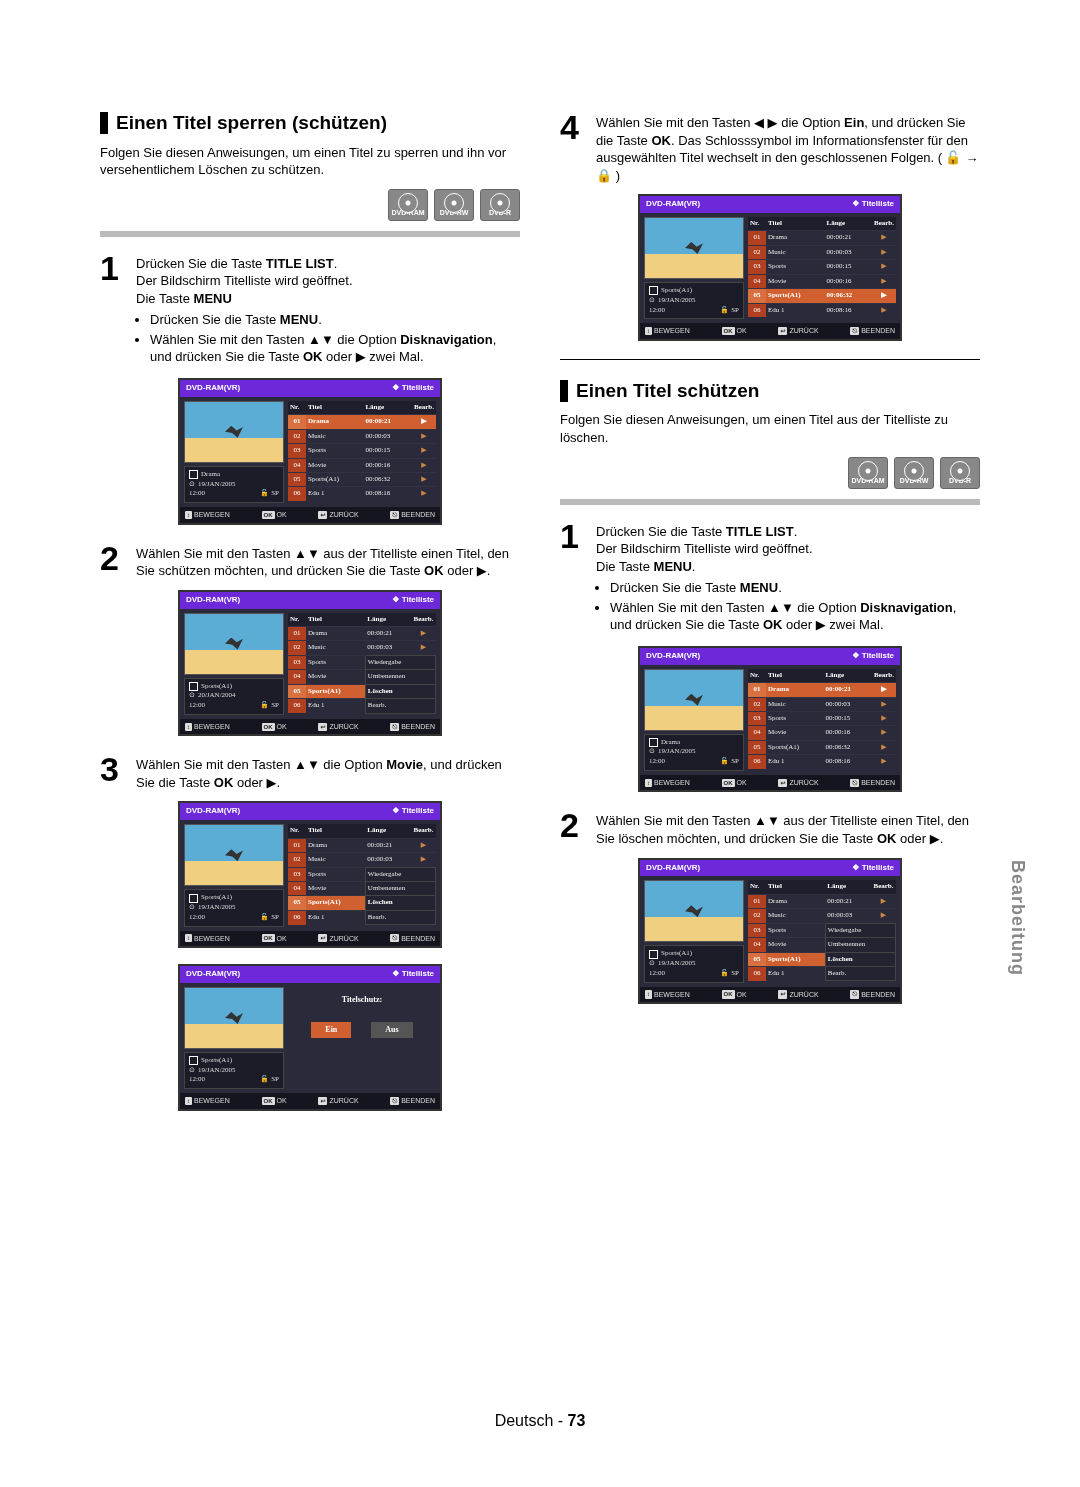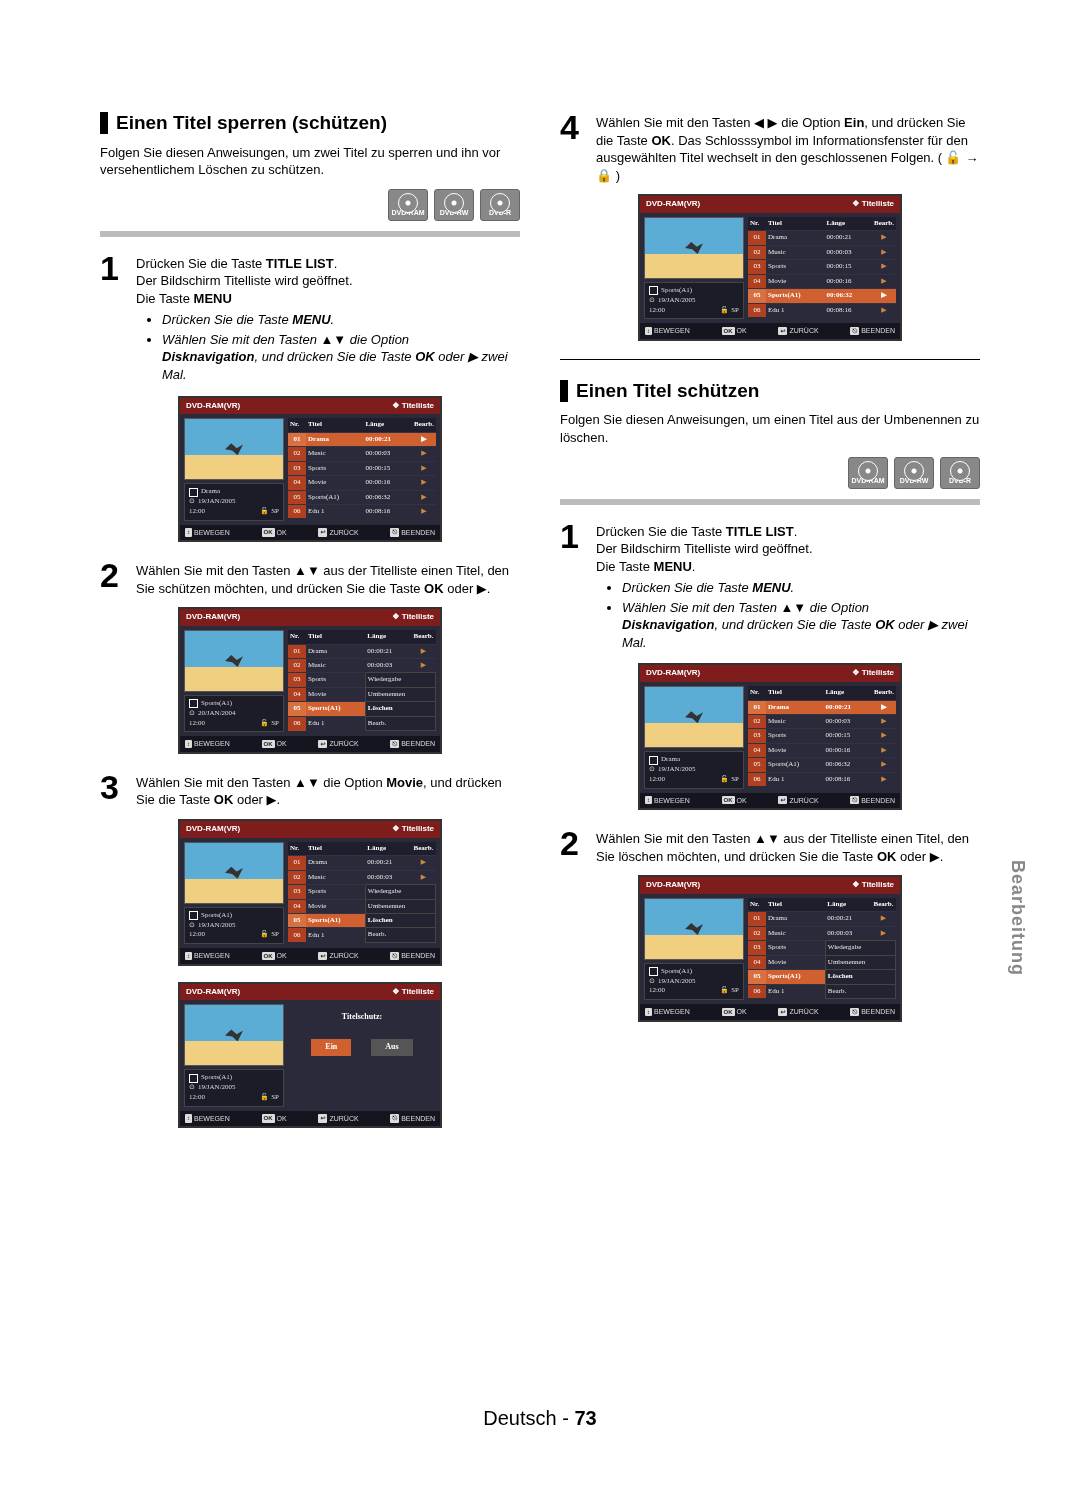--- a/index.html
+++ b/index.html
@@ -102,39 +102,38 @@
   }
   .steptext {
     flex: 1;
     padding-top: 4px;
   }
   .steptext ul {
     margin: 4px 0 0 0;
     padding-left: 14px;
   }
   .steptext li {
-    margin: 2px 12px;
-    font-style: italic;
+    margin: 2px 0;
   }
   b { font-weight: bold; }
 
   
   .osd {
     width: 260px;
     margin: 8px auto 16px auto;
     background: #2a2a3a;
     border: 2px solid #333;
     font-size: 8px;
     color: #ddd;
   }
   .osd-head {
     display: flex;
     justify-content: space-between;
     padding: 3px 6px;
-    background: #7f1d1d;
+    background: #6d28d9;
     font-weight: bold;
     color: #fff;
   }
   .osd-body {
     display: flex;
     padding: 4px;
     gap: 4px;
     font-family: Liberation Serif, serif;
   }
   .osd-left {
@@ -273,35 +272,35 @@
     font-weight: bold;
     color: #888;
     letter-spacing: 1px;
   }
   .footer {
     position: absolute;
     bottom: 55px;
     left: 0;
     width: 100%;
     text-align: center;
-    font-size: 20px;
+    font-size: 16px;
   }
 </style>
 </head>
 <body>
 
 <div class="page">
   <div class="columns">
 
     <div class="col">
       <div class="h2wrap">
           <div class="h2bar"></div>
           <h2>Einen Titel sperren (schützen)</h2>
         </div>
-      <p class="intro">Folgen Sie diesen Anweisungen, um zwei Titel zu sperren und ihn vor versehentlichem Löschen zu schützen.</p>
+      <p class="intro">Folgen Sie diesen Anweisungen, um einen Titel zu sperren und ihn vor versehentlichem Löschen zu schützen.</p>
       <div class="disc-icons">
         <div class="disc">DVD-RAM</div>
         <div class="disc">DVD-RW</div>
         <div class="disc">DVD-R</div>
       </div>
       <hr class="greybar">
 
       <div class="step">
         <div class="stepnum">1</div>
         <div class="steptext">
@@ -675,21 +674,21 @@
             <span><span class="fbadge">⎋</span>BEENDEN</span>
           </div>
         </div>
 
       <hr class="thinline">
 
       <div class="h2wrap">
           <div class="h2bar"></div>
           <h2>Einen Titel schützen</h2>
         </div>
-      <p class="intro">Folgen Sie diesen Anweisungen, um einen Titel aus der Umbenennen zu löschen.</p>
+      <p class="intro">Folgen Sie diesen Anweisungen, um einen Titel aus der Titelliste zu löschen.</p>
       <div class="disc-icons">
         <div class="disc">DVD-RAM</div>
         <div class="disc">DVD-RW</div>
         <div class="disc">DVD-R</div>
       </div>
       <hr class="greybar">
 
       <div class="step">
         <div class="stepnum">1</div>
         <div class="steptext">

